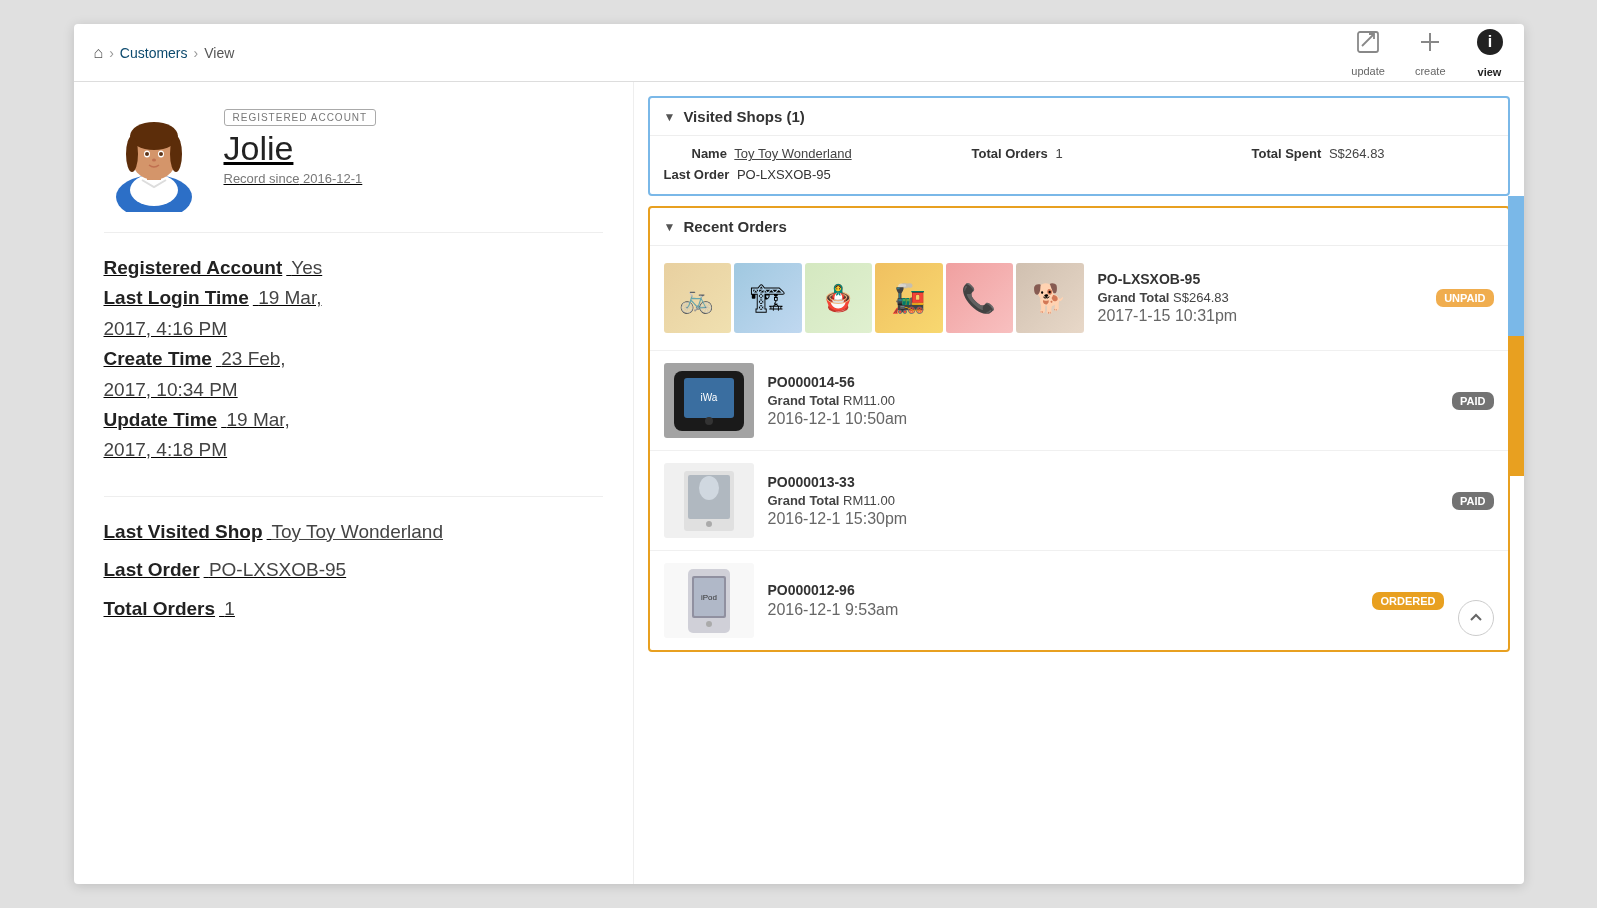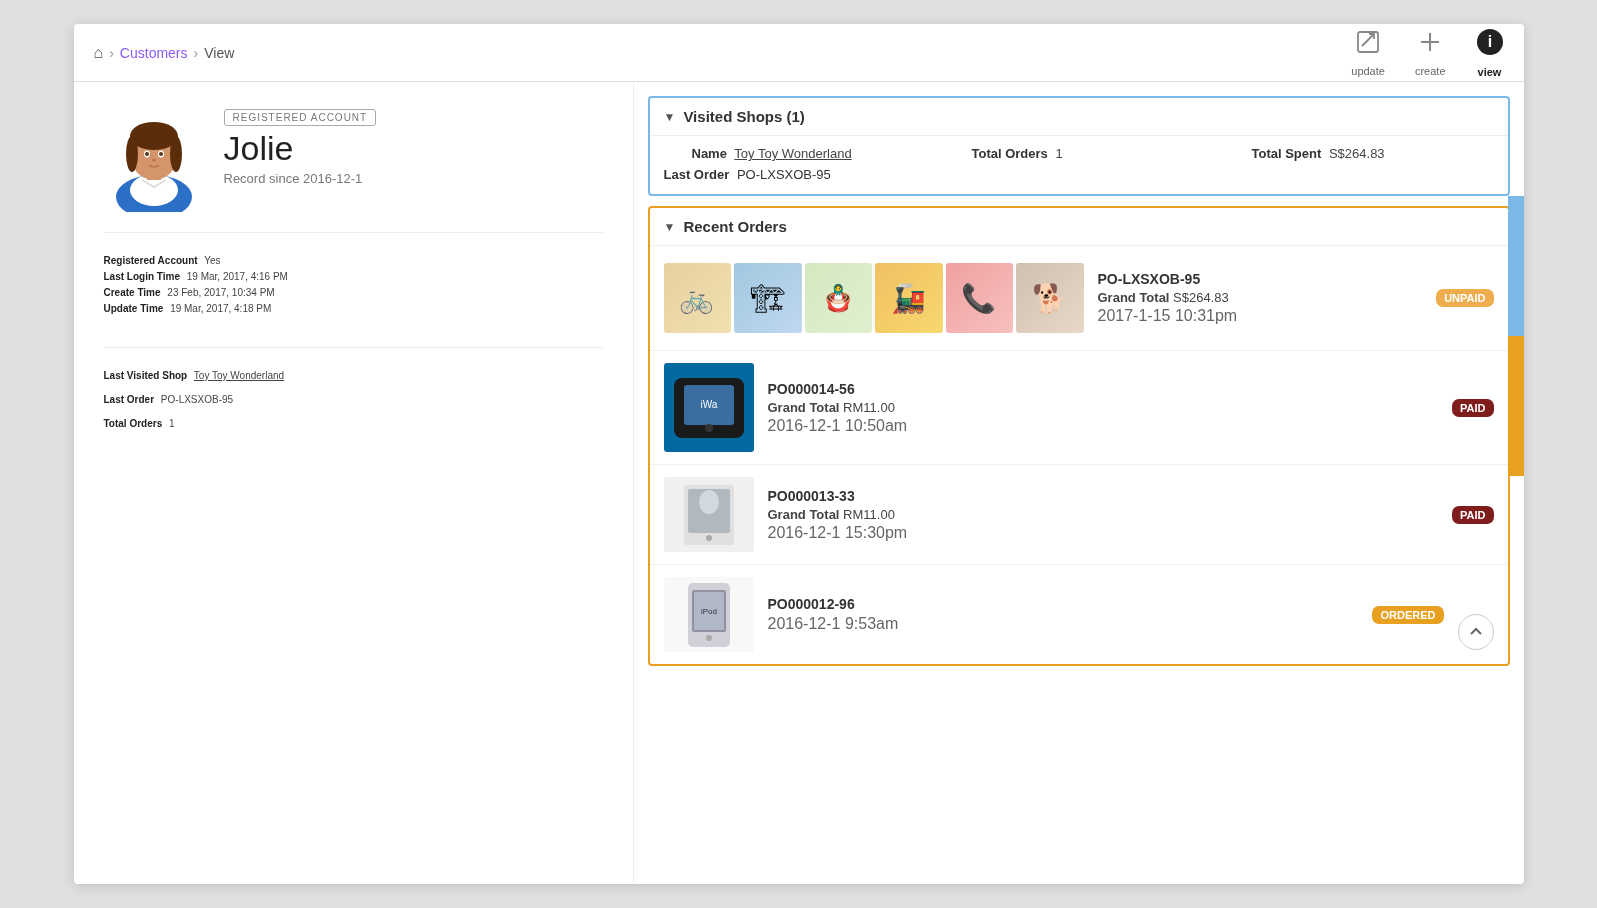--- a/index.html
+++ b/index.html
@@ -32,21 +32,21 @@
       position: relative;
     }
     .breadcrumb {
       display: flex;
       align-items: center;
       gap: 6px;
       font-size: 14px;
       color: #555;
     }
     .breadcrumb a {
-      color: #8b5cf6;
+      color: #0c4a6e;
       text-decoration: none;
       font-weight: 500;
     }
     .breadcrumb .home-icon {
       font-size: 16px;
       color: #555;
     }
     .breadcrumb .sep {
       color: #999;
     }
@@ -84,20 +84,21 @@
       display: flex;
       height: calc(100% - 58px);
     }
     
     .left-panel {
       width: 560px;
       min-width: 560px;
       padding: 20px 30px;
       border-right: 1px solid #eee;
       overflow-y: auto;
+      text-decoration: underline;
     }
     
     .profile-header {
       display: flex;
       align-items: flex-start;
       gap: 20px;
       margin-bottom: 20px;
       padding-bottom: 20px;
       border-bottom: 1px solid #eee;
     }
@@ -132,21 +133,21 @@
       margin-top: 4px;
     }
     
     .detail-section {
       display: grid;
       grid-template-columns: 1fr 1fr;
       gap: 10px 30px;
       margin-bottom: 30px;
     }
     .detail-field {
-      font-size: 10px;
+      font-size: 19px;
       color: #333;
       line-height: 1.6;
     }
     .detail-field .label {
       font-weight: 700;
       color: #222;
       margin-right: 4px;
     }
     .detail-field .value {
       color: #444;
@@ -264,21 +265,21 @@
     }
     .order-badge {
       padding: 3px 8px;
       font-size: 11px;
       font-weight: 700;
       border-radius: 7px;
       color: #fff;
       flex-shrink: 0;
     }
     .badge-unpaid { background: #f0ad4e; }
-    .badge-paid { background: #7f1d1d; }
+    .badge-paid { background: #737373; }
     .badge-ordered { background: #e8a020; }
 
     .scroll-up-btn {
       position: absolute;
       bottom: 14px;
       right: 14px;
       width: 36px;
       height: 36px;
       border-radius: 50%;
       border: 1px solid #ccc;
@@ -478,21 +479,21 @@
             <div class="order-total">
               <span class="tlabel">Grand Total</span>
               <span> S$264.83</span>
             </div>
             <div class="order-date">2017-1-15 10:31pm</div>
           </div>
           <div class="order-badge badge-unpaid">UNPAID</div>
         </div>
 
         <div class="order-row">
-          <div style="width:90px;height:89px;background:#0369a1;border-radius:3px;flex-shrink:0;display:flex;align-items:center;justify-content:center;overflow:hidden;">
+          <div style="width:90px;height:75px;background:#a3a3a3;border-radius:3px;flex-shrink:0;display:flex;align-items:center;justify-content:center;overflow:hidden;">
             <svg width="80" height="70" viewBox="0 0 80 70">
               <rect x="5" y="5" width="70" height="60" rx="8" fill="#1a1a1a"></rect>
               <rect x="15" y="12" width="50" height="40" rx="3" fill="#3a6ea0"></rect>
               <circle cx="40" cy="55" r="4" fill="#333"></circle>
               <text x="40" y="35" text-anchor="middle" font-size="10" fill="#fff">iWa</text>
             </svg>
           </div>
           <div class="order-info">
             <div class="order-id">PO000014-56</div>
             <div class="order-total">

